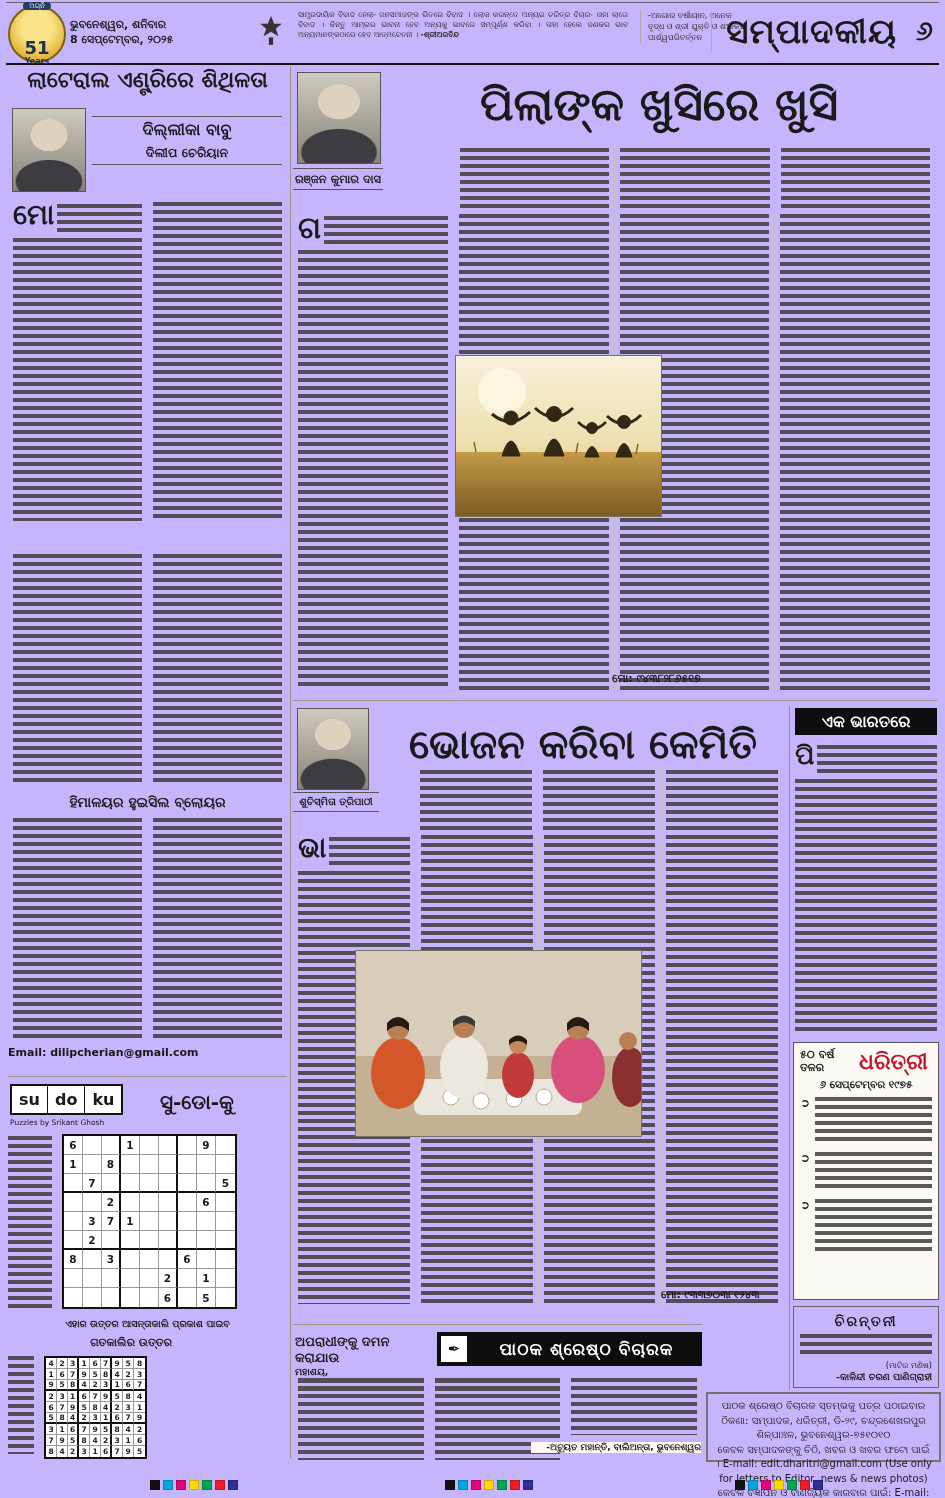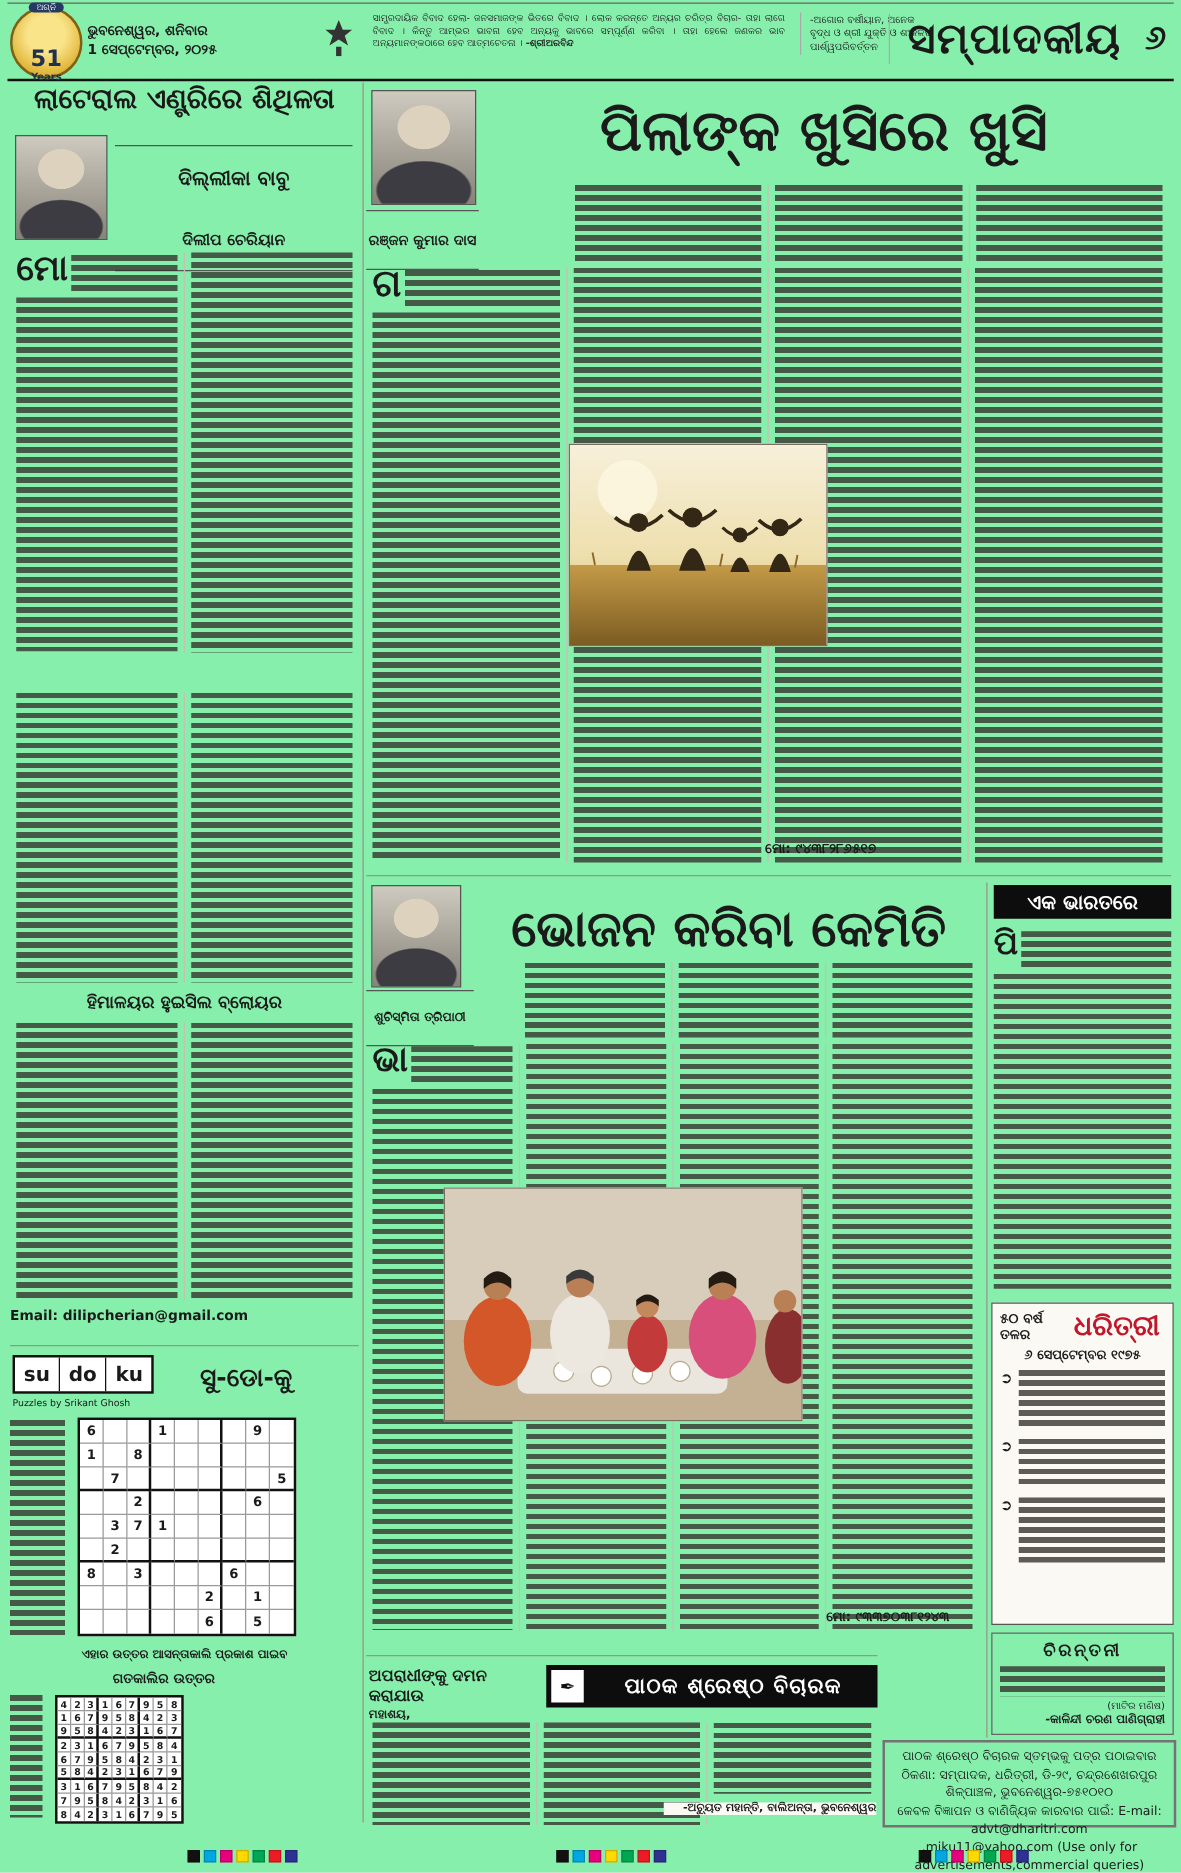--- a/index.html
+++ b/index.html
@@ -1,16 +1,16 @@
 <!DOCTYPE html>
 <html><head>
 <meta charset="utf-8">
 <style>
   html,body{margin:0;padding:0;background:#e9e7e1;}
-  .page{position:relative;width:945px;height:1498px;margin:0 auto;background:#86efac;
+  .page{position:relative;width:945px;height:1498px;margin:0 auto;background:#c4b5fd;
         font-family:"DejaVu Sans","Liberation Sans",sans-serif;color:#1a1a1a;overflow:hidden;}
   .abs{position:absolute;}
   
   .ftx{background-image:repeating-linear-gradient(to bottom,rgba(50,47,42,.78) 0px,rgba(50,47,42,.78) 4.5px,transparent 4.5px,transparent 8px);}
   .cols{display:flex;}
   .col{flex:1;padding:0 5px;border-right:1px solid #c6c0b2;}
   .col:last-child{border-right:none;}
   .col>.ftx{height:100%;}
   .dcrow{display:flex;gap:3px;margin-bottom:4px;}
   .dcrow .ftx{flex:1;height:30px;margin-top:2px;}
@@ -34,21 +34,21 @@
   .pageno{position:absolute;right:6px;top:12px;font-size:27px;font-weight:800;}
   
   .authphoto{background:
       radial-gradient(42% 32% at 50% 32%,#ddd2bd 0 60%,transparent 62%),
       radial-gradient(75% 42% at 50% 88%,#3c3c42 0 60%,transparent 63%),
       linear-gradient(180deg,#cfcabf,#88837a);
       border:1px solid #555;}
   .photo-frame{border:1px solid #776f60;}
   
   .hl{font-weight:800;text-align:center;line-height:1.1;}
-  .byline{font-weight:700;text-align:center;border-top:1px solid #555;border-bottom:1px solid #555;padding:16px 0;}
+  .byline{font-weight:700;text-align:center;border-top:1px solid #555;border-bottom:1px solid #555;padding:3px 0;}
   .subhead{font-weight:800;text-align:center;font-size:14px;padding:4px 0;}
   
   .sdk-logo{display:inline-flex;border:2px solid #111;font-weight:800;font-size:16px;background:#fff;}
   .sdk-logo span{padding:4px 7px;border-right:1px solid #111;}
   .sdk-logo span:last-child{border-right:none;}
   .sgrid{background:#fff;border:2px solid #111;display:grid;width:max-content;}
   .sgrid .cell{display:flex;align-items:center;justify-content:center;border-right:1px solid #999;border-bottom:1px solid #999;font-weight:700;}
   .sgrid .cell:nth-child(9n){border-right:none;}
   .sgrid .cell:nth-child(n+73){border-bottom:none;}
   .sgrid .cell.br{border-right:2px solid #111;}
@@ -83,21 +83,21 @@
 <div class="page">
 
   <header class="abs masthead">
     <div class="badge">
       <div class="badge-ribbon">ଅଗ୍ନି</div>
       <div class="badge-num">51</div>
       <div class="badge-year">Years</div>
     </div>
     <div class="dateline">
       <div>ଭୁବନେଶ୍ୱର, ଶନିବାର</div>
-      <div>1 ସେପ୍ଟେମ୍ବର, ୨୦୨୫</div>
+      <div>8 ସେପ୍ଟେମ୍ବର, ୨୦୨୫</div>
     </div>
     <div class="ornament">
       <svg width="26" height="32" viewBox="0 0 24 30">
         <path d="M12 1 L15 8.2 L22 8.2 L16.5 12.8 L19 20 L12 15.6 L5 20 L7.5 12.8 L2 8.2 L9 8.2 Z" fill="#333"></path>
         <rect x="10" y="21" width="4" height="7" fill="#333"></rect>
       </svg>
     </div>
     <div class="mast-quote">
       <span>ସାମ୍ପ୍ରଦାୟିକ ବିବାଦ ହେଲା- ଜନସମାଜଙ୍କ ଭିତରେ ବିବାଦ । ଲୋକ କରନ୍ତେ ଅନ୍ୟର ଚରିତ୍ର ବିଚାର- ତାହା ଲାଗେ ବିବାଦ । କିନ୍ତୁ ଆମ୍ଭର ଭାବନା ହେବ ଅନ୍ୟକୁ ଭାବରେ ସମ୍ପୂର୍ଣ୍ଣ କରିବା । ତାହା ହେଲେ ଜଣକର ଭାବ ଅନ୍ୟମାନଙ୍କଠାରେ ହେବ ଆତ୍ମଚେତନା ।</span>
       <span class="attr">-ଶ୍ରୀଅରବିନ୍ଦ</span>
@@ -345,20 +345,21 @@
         </div>
       <div class="col">
           <div class="ftx" style="height:70%;"></div>
         </div>
     </div>
     <div class="abs" style="left:238px;top:114px;width:170px;text-align:right;font-weight:800;font-size:9px;background:#fbf9f4;">-ଅଚ୍ୟୁତ ମହାନ୍ତି, ବାଲିଅନ୍ତା, ଭୁବନେଶ୍ୱର</div>
   </section>
 
   <section class="abs footer-box" style="left:706px;top:1392px;width:217px;height:56px;">
     <div>ପାଠକ ଶ୍ରେଷ୍ଠ ବିଚାରକ ସ୍ତମ୍ଭକୁ ପତ୍ର ପଠାଇବାର ଠିକଣା: ସମ୍ପାଦକ, ଧରିତ୍ରୀ, ଡି-୨୯, ଚନ୍ଦ୍ରଶେଖରପୁର ଶିଳ୍ପାଞ୍ଚଳ, ଭୁବନେଶ୍ୱର-୭୫୧୦୧୦</div>
+    <div>କେବଳ ସମ୍ପାଦକଙ୍କୁ ଚିଠି, ଖବର ଓ ଖବର ଫଟୋ ପାଇଁ । E-mail: edit.dharitri@gmail.com (Use only for letters to Editor, news &amp; news photos)</div>
     <div>କେବଳ ବିଜ୍ଞାପନ ଓ ବାଣିଜ୍ୟିକ କାରବାର ପାଇଁ: E-mail: advt@dharitri.com</div>
     <div>.miku11@yahoo.com (Use only for advertisements,commercial queries)</div>
   </section>
 
   <section class="abs" style="left:8px;top:1082px;width:279px;height:376px;">
     <div class="sdk-logo abs" style="left:2px;top:2px;">
       <span>su</span>
       <span>do</span>
       <span>ku</span>
     </div>

